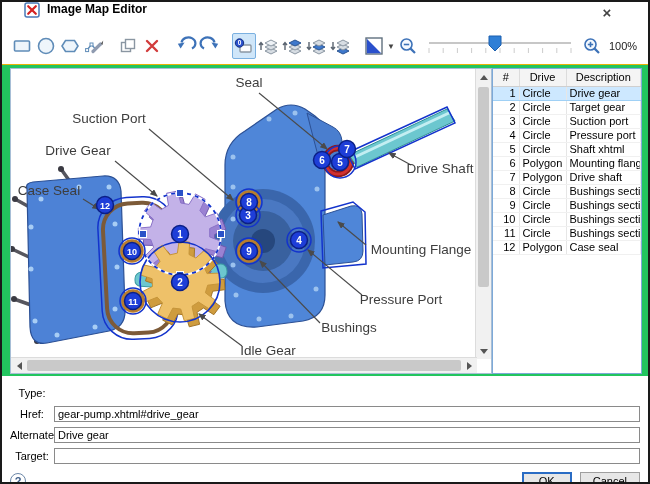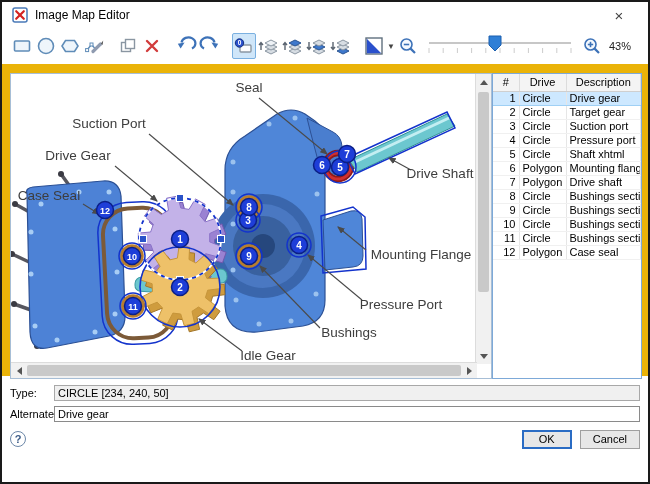--- a/index.html
+++ b/index.html
@@ -3,36 +3,36 @@
 <meta charset="utf-8">
 <style>
   * { margin:0; padding:0; box-sizing:border-box; }
   html,body { background:#888; }
   body { font-family:"Liberation Sans", sans-serif; }
   .dialog {
     position:relative; width:650px; height:484px; background:#fff;
     border:2px solid #1a1a1a; overflow:hidden;
   }
   
-  .titlebar { height:26px; display:flex; align-items:center; padding:0 10px; background:#fff; }
+  .titlebar { height:26px; display:flex; padding:0 22px; background:#fff;font-weight:bold; }
   .titlebar .app-ico { width:16px; height:16px; margin-right:7px; flex:0 0 auto; }
   .titlebar .title { font-size:12px; color:#000; flex:1; }
   .close-btn { width:22px; height:20px; display:flex; align-items:center; justify-content:center;
     font-size:15px; color:#444; margin-right:8px; cursor:default; }
   
   .toolbar { height:36px; display:flex; align-items:center; padding:0 8px; background:#fff; }
   .tbtn { width:26px; height:26px; display:flex; align-items:center; justify-content:center;
     border:1px solid transparent; border-radius:2px; background:transparent; }
   .tbtn.active { background:#cfe6f9; border-color:#7ab0e0; }
   .tsep { width:1px; height:22px; background:#d4d4d4; margin:0 5px; }
   .caret { font-size:8px; color:#444; margin-left:1px; }
   .tb-right { margin-left:auto; display:flex; align-items:center; gap:4px; }
   .zoom-level { font-size:11px; color:#222; width:34px; }
   
-  .main { position:relative; height:312px; border-top:6px solid #eab308; background:#eab308; }
+  .main { position:relative; height:312px; border-top:1px solid #eab308; background:#22c55e; }
   .canvas-panel { position:absolute; left:8px; top:3px; width:482px; height:306px;
     border:1px solid #a7bed6; background:#fff; }
   .canvas-svg { position:absolute; left:0; top:0; }
   .vscroll { position:absolute; right:0; top:0; width:16px; height:290px; background:#f1f1f1; border-left:1px solid #dcdcdc; }
   .hscroll { position:absolute; left:0; bottom:0; width:466px; height:16px; background:#f1f1f1; border-top:1px solid #dcdcdc; }
   .sb-btn { position:absolute; width:16px; height:16px; display:flex; align-items:center; justify-content:center; }
   .tri { width:0; height:0; border:4px solid transparent; }
   .tri.up    { border-bottom:5px solid #555; border-top:none; }
   .tri.down  { border-top:5px solid #555; border-bottom:none; }
   .tri.left  { border-right:5px solid #555; border-left:none; }
@@ -46,21 +46,21 @@
   table.regions th { background:#f4f4f4; font-weight:normal; color:#000; height:17px;
     border-bottom:1px solid #cfcfcf; border-right:1px solid #dcdcdc; text-align:center; }
   table.regions td { height:14px; padding:0 3px; border-right:1px solid #e6e6e6;
     border-bottom:1px solid #f0f0f0; white-space:nowrap; overflow:hidden; color:#000; }
   table.regions col.c0 { width:26px; } table.regions col.c1 { width:47px; }
   table.regions td.num { text-align:right; }
   table.regions tr.sel td { background:#cde8ff; border-bottom-color:#9fd0f5; }
   
   .fields { padding:6px 8px 2px 8px; background:#fff; }
   .frow { display:flex; align-items:center; height:21px; }
-  .frow label { width:44px; font-size:11px; color:#000; flex:0 0 auto; }
+  .frow label { width:44px; font-size:11px; color:#000; flex:0 0 auto;text-align:center; }
   .frow input { flex:1; height:16px; font-family:"Liberation Sans",sans-serif; font-size:11px;
     border:1px solid #8a8a8a; padding:0 3px; color:#000; background:#fff; }
   .frow input.ro { background:#f0f0f0; border-color:#a8a8a8; }
   
   .footer { height:26px; display:flex; align-items:center; padding:0 8px; background:#fff; }
   .help-circle { width:16px; height:16px; border:1px solid #6c87a8; border-radius:50%;
     color:#3a5a86; font-size:11px; font-weight:bold; display:flex; align-items:center; justify-content:center; }
   .footer .spacer { flex:1; }
   .btn { height:19px; min-width:48px; padding:0 12px; font-family:"Liberation Sans",sans-serif;
     font-size:11px; background:#e7e7e7; border:1px solid #9f9f9f; color:#000; }
@@ -210,21 +210,21 @@
         <polygon points="64,2 76,2 76,11 70,17 64,11" fill="#2f7fd6" stroke="#1b5fae"></polygon>
       </svg>
       <span class="tbtn">
         <svg width="20" height="20" viewBox="0 0 20 20">
           <circle cx="8.5" cy="8.5" r="5.5" fill="#f4f9ff" stroke="#3d72b8" stroke-width="1.6"></circle>
           <line x1="12.6" y1="12.6" x2="17" y2="17" stroke="#3d72b8" stroke-width="2.2"></line>
           <line x1="5.8" y1="8.5" x2="11.2" y2="8.5" stroke="#3d72b8" stroke-width="1.6"></line>
           <line x1="8.5" y1="5.8" x2="8.5" y2="11.2" stroke="#3d72b8" stroke-width="1.6"></line>
           </svg>
       </span>
-      <span class="zoom-level">43%</span>
+      <span class="zoom-level">100%</span>
     </span>
   </div>
 
   <div class="main">
     <div class="canvas-panel">
       <svg class="canvas-svg" width="466" height="290" viewBox="0 0 466 290">
         <defs>
           <marker id="arr" markerWidth="8" markerHeight="8" refX="6" refY="3" orient="auto">
             <path d="M0,0 L7,3 L0,6 Z" fill="#4a4a4a"></path>
           </marker>
@@ -505,25 +505,32 @@
               <td>Case seal</td>
             </tr>
           </tbody>
       </table>
     </div>
   </div>
 
   <div class="fields">
       <div class="frow">
         <label>Type:</label>
-        <input type="text" class="ro" readonly="" value="CIRCLE [234, 240, 50]" style="">
+      </div>
+      <div class="frow">
+        <label>Href:</label>
+        <input type="text" value="gear-pump.xhtml#drive_gear" style="">
       </div>
       <div class="frow">
         <label>Alternate:</label>
         <input type="text" value="Drive gear" style="">
+      </div>
+      <div class="frow">
+        <label>Target:</label>
+        <input type="text" style="">
       </div>
     </div>
 
   <div class="footer">
     <span class="help-circle">
         <span>?</span>
       </span>
     <span class="spacer"></span>
     <button class="btn default">OK</button>
     <button class="btn">Cancel</button>

